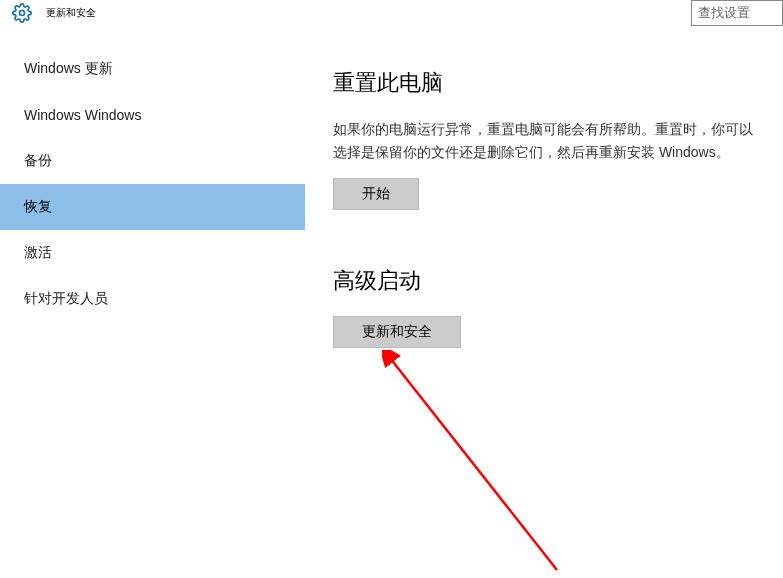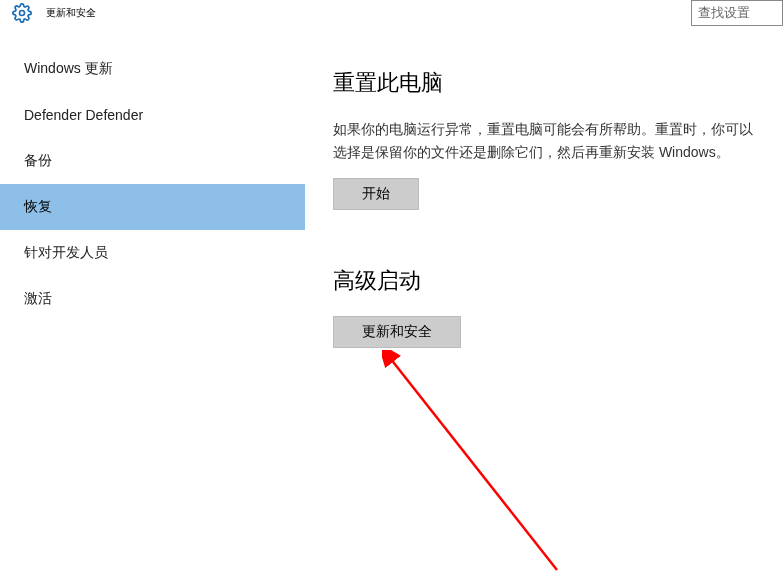--- a/index.html
+++ b/index.html
@@ -120,33 +120,33 @@
     <span>查找设置</span>
   </div>
 </div>
 
 <div class="layout">
   <div class="sidebar">
     <div class="sidebar-item">
       <span>Windows 更新</span>
     </div>
     <div class="sidebar-item">
-      <span>Defender Defender</span>
+      <span>Windows Windows</span>
     </div>
     <div class="sidebar-item">
       <span>备份</span>
     </div>
     <div class="sidebar-item active">
       <span>恢复</span>
     </div>
     <div class="sidebar-item">
-      <span>针对开发人员</span>
+      <span>激活</span>
     </div>
     <div class="sidebar-item">
-      <span>激活</span>
+      <span>针对开发人员</span>
     </div>
   </div>
 
   <div class="content">
     <div class="section">
       <h2 class="section-title">重置此电脑</h2>
       <p class="section-desc">如果你的电脑运行异常，重置电脑可能会有所帮助。重置时，你可以选择是保留你的文件还是删除它们，然后再重新安装 Windows。</p>
       <button class="btn">开始</button>
     </div>
 

